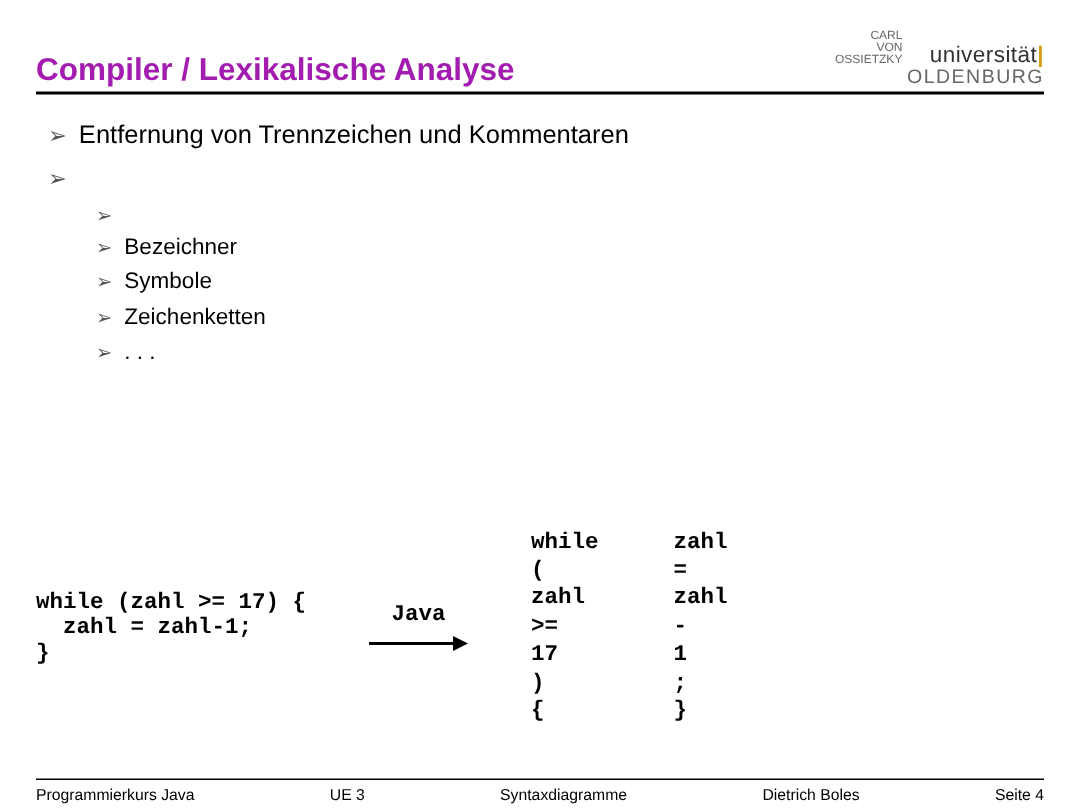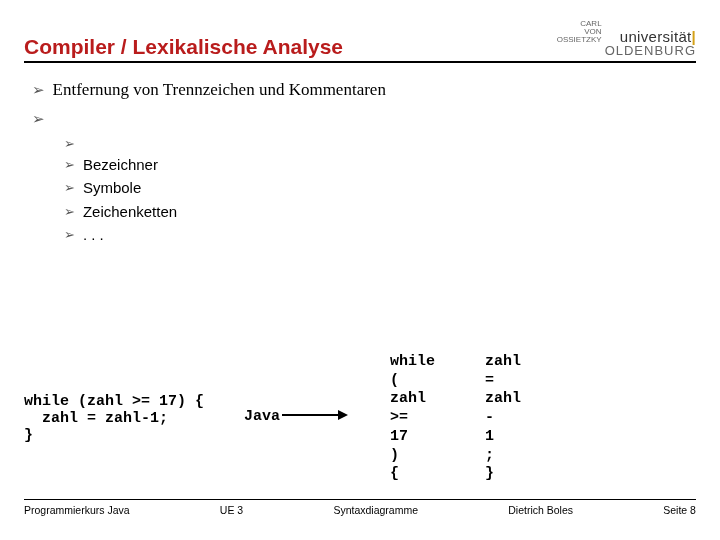--- a/index.html
+++ b/index.html
@@ -23,21 +23,21 @@
     display: flex;
     justify-content: space-between;
     align-items: flex-end;
     border-bottom: 2px solid #000;
     padding-bottom: 2px;
     margin-bottom: 16px;
   }
   .title {
     font-size: 21px;
     font-weight: bold;
-    color: #b91c1c;
+    color: #a21caf;
   }
   .logo {
     text-align: right;
     font-size: 8px;
     line-height: 1;
     color: #666;
     padding-bottom: 2px;
   }
   .logo .uni {
     font-size: 15px;
@@ -65,21 +65,20 @@
   }
   .b1 .chev {
     color: #555;
     font-size: 15px;
     margin-right: 8px;
     margin-top: 2px;
     flex-shrink: 0;
   }
   .b1 .txt {
     line-height: 1.35;
-    font-family: Liberation Serif, serif;
   }
   .b2 {
     font-size: 15px;
     margin: 4px 0 4px 32px;
     display: flex;
     align-items: flex-start;
   }
   .b2 .chev {
     color: #555;
     font-size: 13px;
@@ -101,41 +100,41 @@
     font-family: "Courier New", monospace;
     font-size: 15px;
     font-weight: bold;
   }
   .code-left {
     white-space: pre;
     margin-right: 40px;
   }
   .arrow-block {
     display: flex;
-    flex-direction: row;
-    align-items: flex-start;
+    flex-direction: column;
+    align-items: center;
     margin-right: 40px;
     font-family: Arial, sans-serif;
     font-weight: normal;
   }
   .arrow-block .lbl {
     font-family: "Courier New", monospace;
     font-weight: bold;
     font-size: 15px;
     margin-bottom: 4px;
   }
   .arrow-block svg { display: block; }
   .col-tokens {
     white-space: pre;
     line-height: 1.25;
     margin-right: 50px;
   }
   .footer {
     position: absolute;
-    bottom: 24px;
+    bottom: 4px;
     left: 24px;
     right: 24px;
     border-top: 1.5px solid #000;
     padding-top: 4px;
     font-size: 10.5px;
     display: flex;
     justify-content: space-between;
     color: #000;
   }
 </style>
@@ -213,16 +212,16 @@
 1
 ;
 }</div>
   </div>
 
   <div class="footer">
     <span>Programmierkurs Java</span>
     <span>UE 3</span>
     <span>Syntaxdiagramme</span>
     <span>Dietrich Boles</span>
-    <span>Seite 8</span>
+    <span>Seite 4</span>
   </div>
 
 </div>
 
 </body></html>

